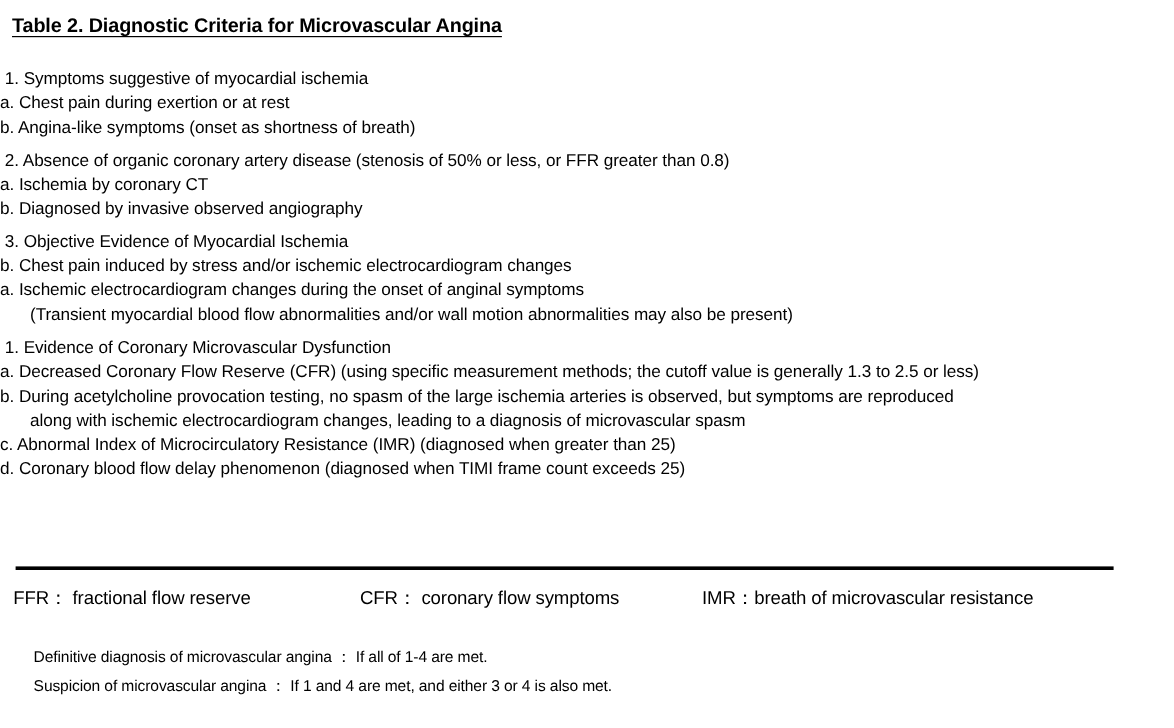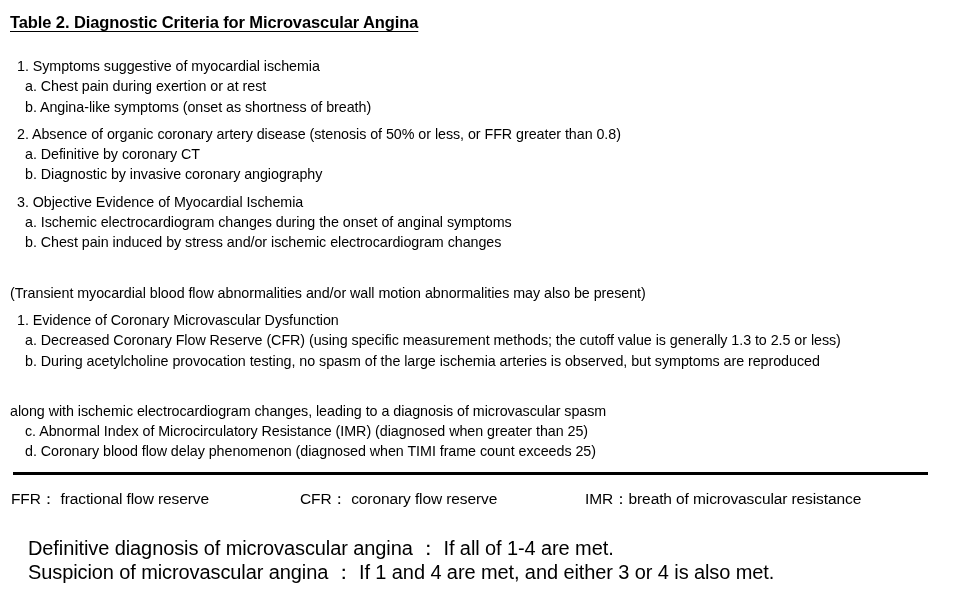--- a/index.html
+++ b/index.html
@@ -49,28 +49,26 @@
   .crit-group:last-child {
     margin-bottom: 0;
   }
   .crit-line {
     font-size: 14.3px;
     line-height: 20.3px;
     white-space: nowrap;
     letter-spacing: -0.05px;
   }
   .crit-line.level-main {
-    padding-left: 17px;
+    padding-left: 4px;
   }
   .crit-line.level-sub {
-    padding-left: 25px;
   }
   .crit-line.level-cont {
-    padding-left: 10px;
-    margin-top: 30px;
+    padding-left: 25px;
   }
 
   
   .divider {
     position: absolute;
     left: 13px;
     top: 472px;
     width: 915px;
     height: 3px;
     background: #000000;
@@ -99,65 +97,65 @@
   .abbrev-2 { left: 585px; }
 
   
   .conclusions {
     position: absolute;
     left: 28px;
     top: 536px;
     width: 930px;
   }
   .conclusion-line {
-    font-size: 20px;
+    font-size: 13px;
     line-height: 24px;
     white-space: nowrap;
     letter-spacing: -0.1px;
   }
 </style>
 </head>
 <body>
 
 <div class="page">
 
   <div class="table-title">Table 2. Diagnostic Criteria for Microvascular Angina</div>
 
   <div class="criteria">
       <div class="crit-group">
         <div class="crit-line level-main">1. Symptoms suggestive of myocardial ischemia</div>
         <div class="crit-line level-sub">a. Chest pain during exertion or at rest</div>
         <div class="crit-line level-sub">b. Angina-like symptoms (onset as shortness of breath)</div>
       </div>
       <div class="crit-group">
         <div class="crit-line level-main">2. Absence of organic coronary artery disease (stenosis of 50% or less, or FFR greater than 0.8)</div>
-        <div class="crit-line level-sub">a. Definitive by coronary CT</div>
-        <div class="crit-line level-sub">b. Diagnostic by invasive coronary angiography</div>
+        <div class="crit-line level-sub">a. Ischemia by coronary CT</div>
+        <div class="crit-line level-sub">b. Diagnosed by invasive observed angiography</div>
       </div>
       <div class="crit-group">
         <div class="crit-line level-main">3. Objective Evidence of Myocardial Ischemia</div>
+        <div class="crit-line level-sub">b. Chest pain induced by stress and/or ischemic electrocardiogram changes</div>
         <div class="crit-line level-sub">a. Ischemic electrocardiogram changes during the onset of anginal symptoms</div>
-        <div class="crit-line level-sub">b. Chest pain induced by stress and/or ischemic electrocardiogram changes</div>
         <div class="crit-line level-cont">(Transient myocardial blood flow abnormalities and/or wall motion abnormalities may also be present)</div>
       </div>
       <div class="crit-group">
         <div class="crit-line level-main">1. Evidence of Coronary Microvascular Dysfunction</div>
         <div class="crit-line level-sub">a. Decreased Coronary Flow Reserve (CFR) (using specific measurement methods; the cutoff value is generally 1.3 to 2.5 or less)</div>
         <div class="crit-line level-sub">b. During acetylcholine provocation testing, no spasm of the large ischemia arteries is observed, but symptoms are reproduced</div>
         <div class="crit-line level-cont">along with ischemic electrocardiogram changes, leading to a diagnosis of microvascular spasm</div>
         <div class="crit-line level-sub">c. Abnormal Index of Microcirculatory Resistance (IMR) (diagnosed when greater than 25)</div>
         <div class="crit-line level-sub">d. Coronary blood flow delay phenomenon (diagnosed when TIMI frame count exceeds 25)</div>
       </div>
     </div>
 
   <div class="divider"></div>
 
   <div class="abbrev-row">
       <div class="abbrev abbrev-0"><span class="abbr-key">FFR</span><span class="abbr-sep">：</span><span class="abbr-val"> fractional flow reserve</span></div>
-      <div class="abbrev abbrev-1"><span class="abbr-key">CFR</span><span class="abbr-sep">：</span><span class="abbr-val"> coronary flow reserve</span></div>
+      <div class="abbrev abbrev-1"><span class="abbr-key">CFR</span><span class="abbr-sep">：</span><span class="abbr-val"> coronary flow symptoms</span></div>
       <div class="abbrev abbrev-2"><span class="abbr-key">IMR</span><span class="abbr-sep">：</span><span class="abbr-val">breath of microvascular resistance</span></div>
     </div>
 
   <div class="conclusions">
       <div class="conclusion-line">Definitive diagnosis of microvascular angina ： If all of 1-4 are met.</div>
       <div class="conclusion-line">Suspicion of microvascular angina ： If 1 and 4 are met, and either 3 or 4 is also met.</div>
     </div>
 
 </div>
 

